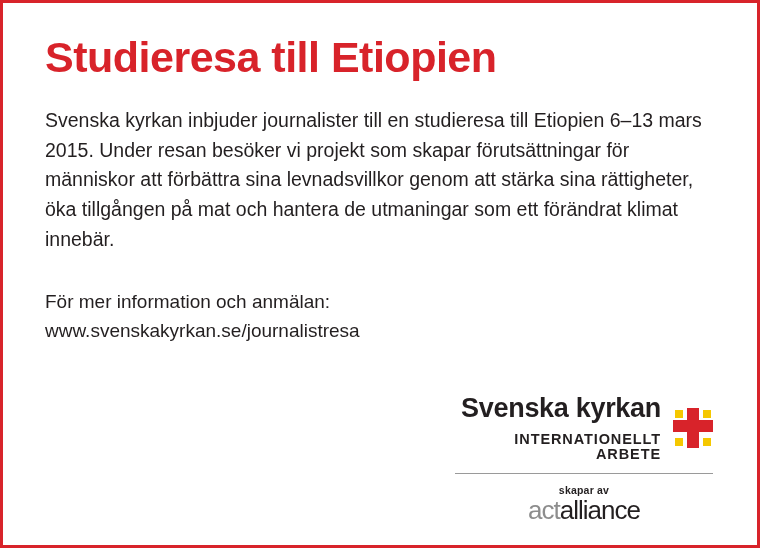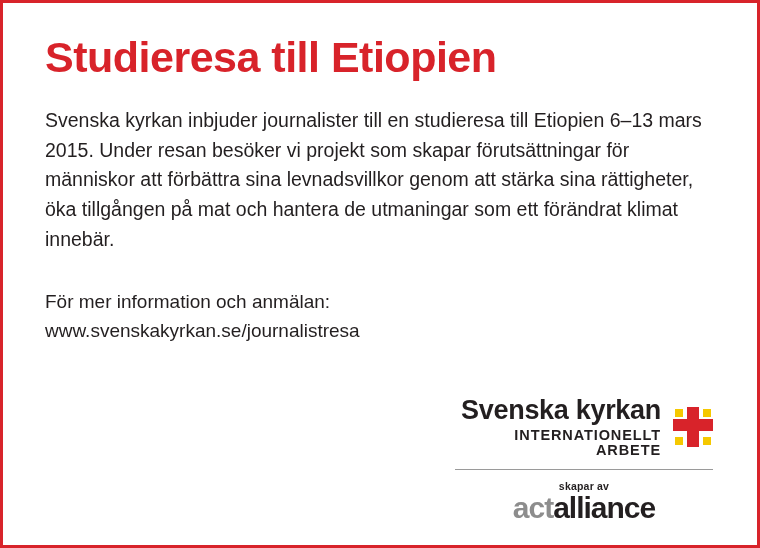--- a/index.html
+++ b/index.html
@@ -69,21 +69,21 @@
     font-weight: bold;
     color: #231f20;
     line-height: 1;
     letter-spacing: -0.3px;
   }
   .sk-sub {
     font-size: 14.5px;
     font-weight: bold;
     color: #231f20;
     letter-spacing: 0.9px;
-    margin-top: 4px;
+    margin-top: 10px;
     line-height: 1;
   }
   .sk-mark {
     width: 40px;
     height: 40px;
     position: relative;
     flex: 0 0 auto;
   }
   .sk-mark .bar-v {
     position: absolute;
@@ -133,22 +133,22 @@
     text-align: center;
   }
   .act-kicker {
     font-size: 10.5px;
     font-weight: bold;
     color: #231f20;
     letter-spacing: 0.2px;
     margin-bottom: 1px;
   }
   .act-word {
-    font-size: 30px;
-    font-weight: bold;
+    font-size: 26px;
+    font-weight: normal;
     letter-spacing: -1px;
     line-height: 1;
   }
   .act-word .act {
     color: #8d8d8d;
   }
   .act-word .alliance {
     color: #231f20;
   }
 </style>

